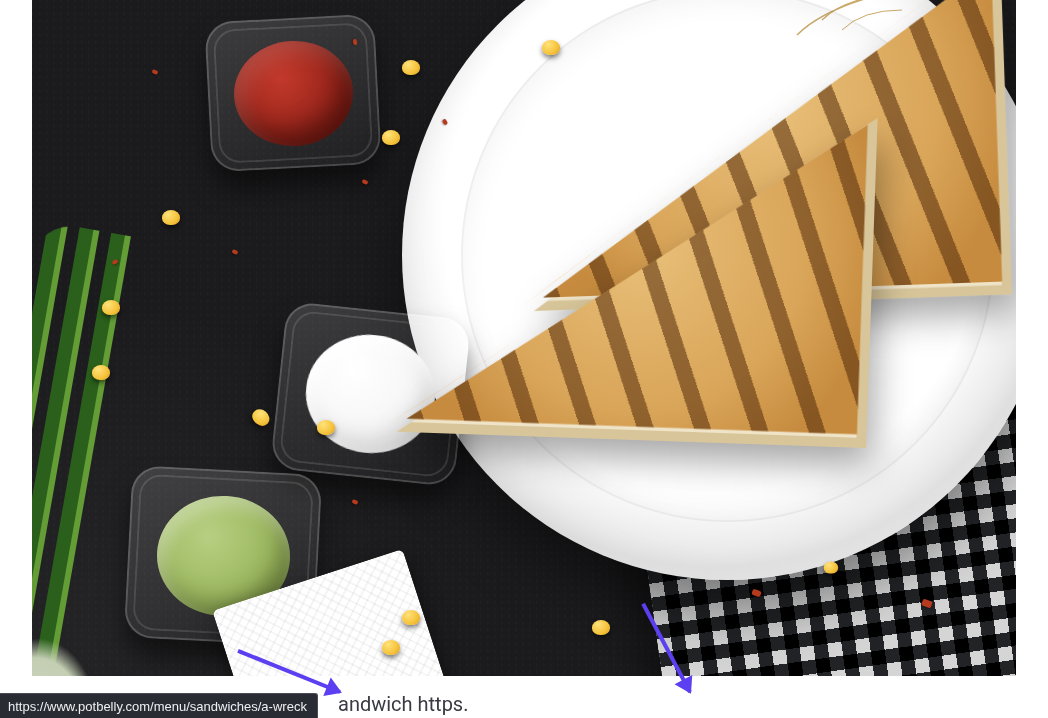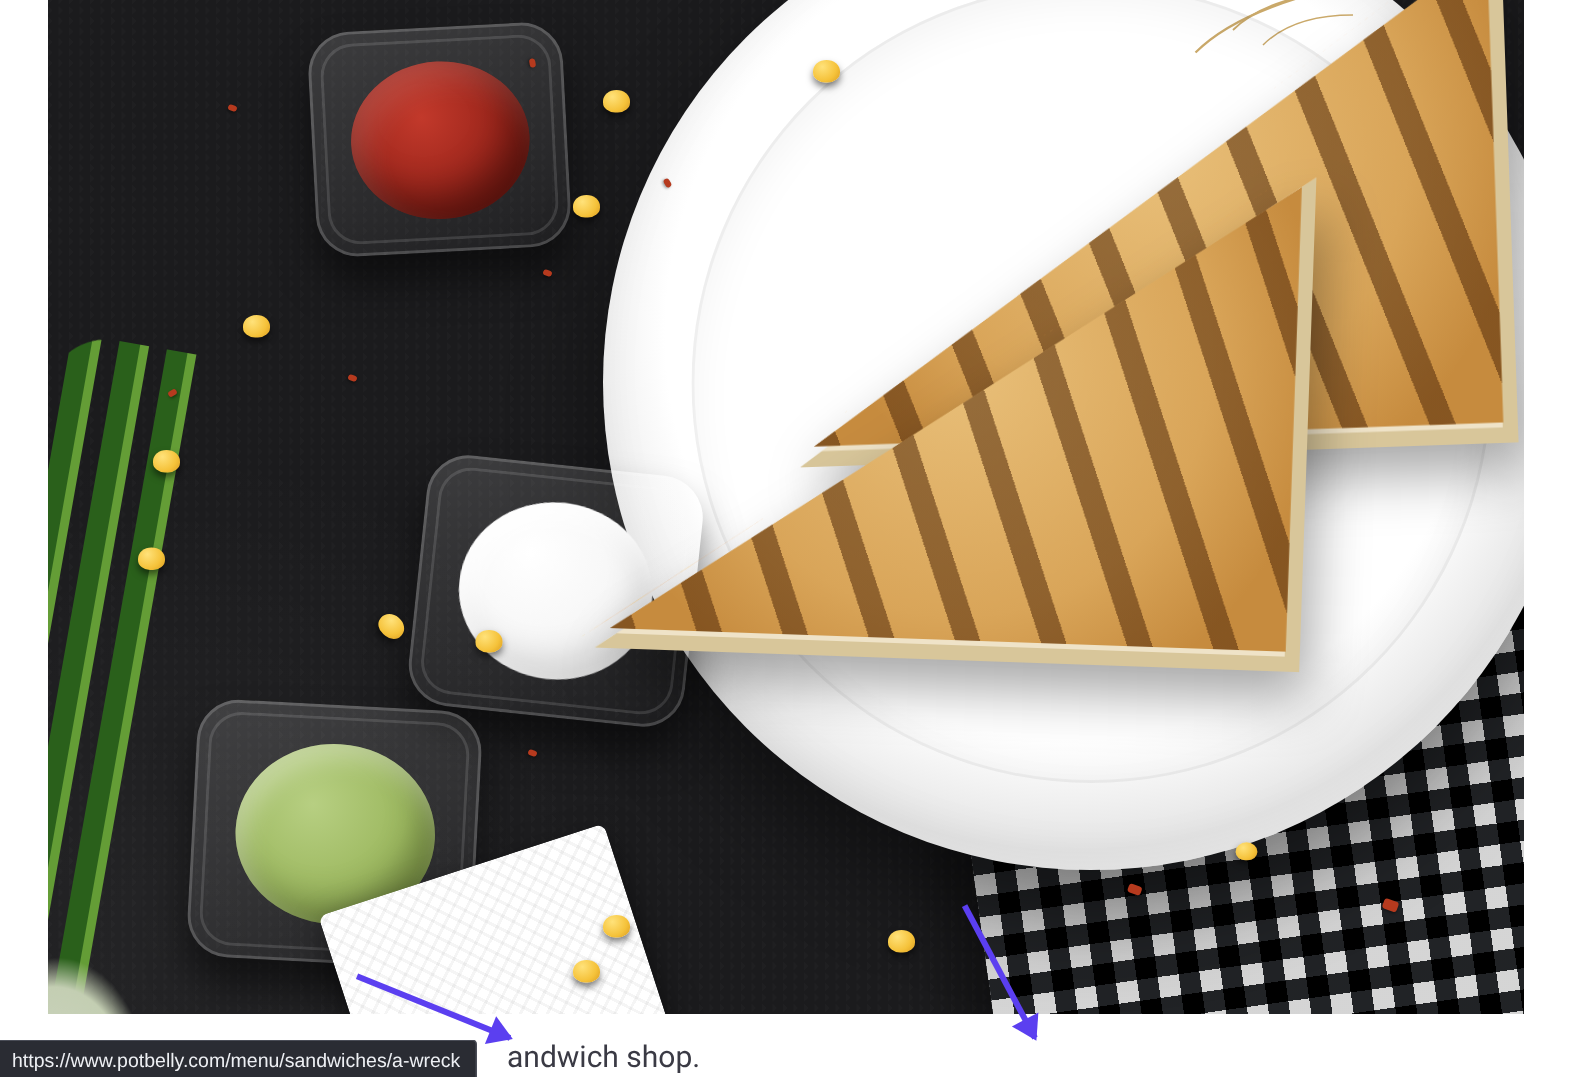--- a/index.html
+++ b/index.html
@@ -317,15 +317,15 @@
   <div class="flake" style="top:590px;left:720px;width:9px;height:6px"></div>
   <div class="flake" style="top:600px;left:890px;width:10px;height:7px"></div>
   <div class="flake" style="top:40px;left:320px;transform:rotate(80deg)"></div>
   <div class="flake" style="top:180px;left:330px"></div>
 
 </div>
 
 <div class="arrow arrow1"></div>
 <div class="arrow arrow2"></div>
 
-<div class="page-text">andwich shop.</div>
+<div class="page-text">andwich https.</div>
 
 <div class="url-tooltip">https://www.potbelly.com/menu/sandwiches/a-wreck</div>
 
 </body></html>

